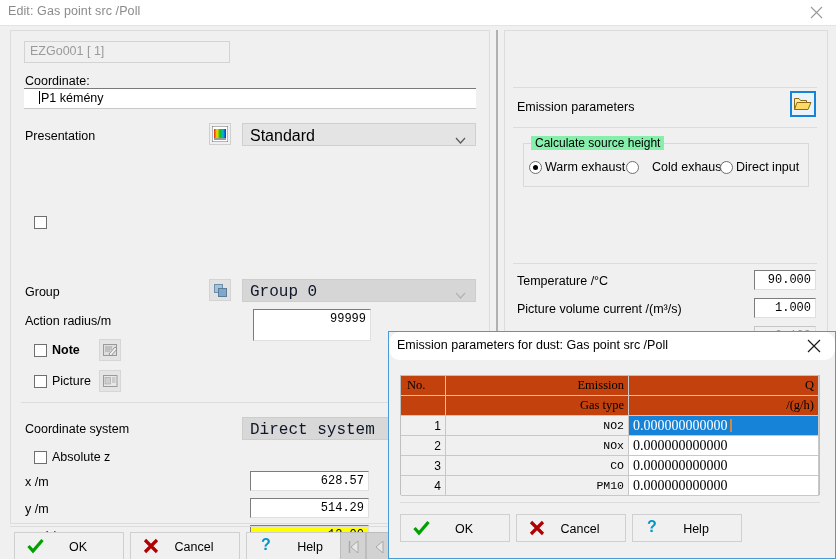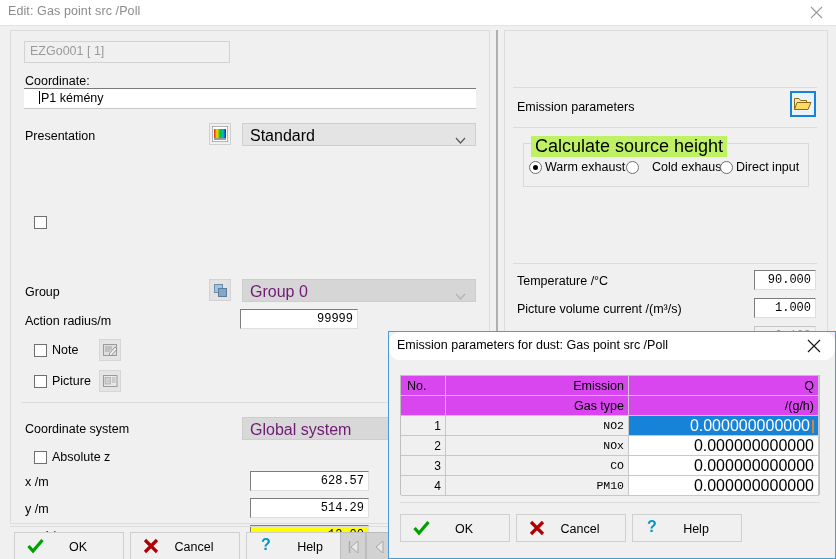--- a/index.html
+++ b/index.html
@@ -48,37 +48,37 @@
         border-top:1px solid #7c7c7c;border-left:1px solid #7c7c7c;
         border-right:1px solid #dfdfdf;border-bottom:1px solid #dfdfdf;
         font-family:"Liberation Mono",monospace;font-size:12px;
         text-align:right;padding:2px 4px 0 0;white-space:nowrap;overflow:hidden;}
   .numf.yellow{background:#ffff00;}
   .numf.dis{color:#9a9a9a;background:#f0f0f0;border-top:1px solid #c6c6c6;border-left:1px solid #c6c6c6;}
 
   
   .combo{position:absolute;box-sizing:border-box;background:#e4e4e4;border:1px solid #cfcfcf;
          font-size:16px;padding:3px 0 0 7px;white-space:nowrap;overflow:hidden;}
-  .combo.dis{color:#701a75;background:#d6d6d6;border:1px solid #cdcdcd;}
+  .combo.dis{color:#0f172a;background:#d6d6d6;border:1px solid #cdcdcd;font-family:Liberation Mono, monospace;}
   .combo .arr{position:absolute;right:9px;top:6px;}
 
   
   .iconbtn{position:absolute;box-sizing:border-box;background:#eeeeee;border:1px solid #d8d8d8;}
 
   
   .cbx{position:absolute;width:13px;height:13px;box-sizing:border-box;
        background:#ffffff;border:1px solid #6f6f6f;}
   
   .rdo{position:absolute;width:13px;height:13px;box-sizing:border-box;border-radius:50%;
        background:#ffffff;border:1px solid #6f6f6f;}
   .rdo .dot{position:absolute;left:3px;top:3px;width:5px;height:5px;border-radius:50%;background:#000;}
 
   
   .gbox{position:absolute;box-sizing:border-box;border:1px solid #d9d9d9;}
-  .gbox-title{position:absolute;background:#bef264;padding:0 4px;font-size:18px;}
+  .gbox-title{position:absolute;background:#86efac;padding:0 4px;font-size:12px;}
 
   .hline{position:absolute;height:1px;background:#dcdcdc;}
 
   
   .btn{position:absolute;box-sizing:border-box;background:#f0f0f0;border:1px solid #cfcfcf;
        font-size:12.5px;}
   .btn .bl{position:absolute;left:0;right:0;top:7px;text-align:center;padding-left:18px;}
   .btn .bi{position:absolute;left:12px;top:5px;}
   .navbtn{position:absolute;box-sizing:border-box;background:#d2d2d2;border:1px solid #bdbdbd;}
 
@@ -92,22 +92,22 @@
   #dlg-body{position:absolute;left:1px;top:28px;width:444px;height:198px;background:#f0f0f0;}
 
   
   #tbl{position:absolute;left:10px;top:15px;width:420px;height:120px;
        border:1px solid #bfbfbf;background:#ffffff;box-sizing:border-box;}
   #tbl table{border-collapse:collapse;width:100%;table-layout:fixed;}
   #tbl td{height:19px;font-size:12px;padding:0 4px;border-right:1px solid #c8c8c8;
           border-bottom:1px solid #c8c8c8;overflow:hidden;white-space:nowrap;}
   #tbl td.no{width:34px;text-align:right;background:#f0f0f0;font-family:"Liberation Sans",sans-serif;}
   #tbl td.nm{width:174px;text-align:right;background:#f0f0f0;font-family:"Liberation Mono",monospace;font-size:11.5px;}
-  #tbl td.val{text-align:right;font-family:Liberation Sans, sans-serif;font-size:16px;background:#ffffff;}
-  #tbl tr.head td{background:#d946ef;font-family:Liberation Sans, sans-serif;font-size:12.5px;}
+  #tbl td.val{text-align:left;font-family:Liberation Serif, serif;font-size:14px;background:#ffffff;}
+  #tbl tr.head td{background:#c2410c;font-family:Liberation Serif, serif;font-size:12.5px;}
   #tbl tr.head td.no{text-align:left;padding-left:6px;}
   #tbl tr.head td.nm{text-align:right;}
   #tbl tr.head td.val{text-align:right;}
   #tbl td.sel{background:#1683d8;color:#ffffff;}
   #tbl td.sel .cc{display:inline-block;width:2px;height:13px;background:#d4893a;vertical-align:-2px;margin-left:2px;}
   #dlg-sep{position:absolute;left:10px;top:142px;width:420px;height:1px;background:#dcdcdc;}
 </style>
 </head>
 <body>
 
@@ -174,24 +174,24 @@
       <div class="combo dis" style="left:231px;top:248px;width:234px;height:23px;">
         <span>Group 0</span>
         <span class="arr">
           <svg width="11" height="7" viewBox="0 0 11 7">
               <path d="M1 1 L5.5 6 L10 1" stroke="#b3b3b3" stroke-width="1.2" fill="none"></path>
             </svg>
         </span>
       </div>
 
       <div class="lbl" style="left:14px;top:283px;">Action radius/m</div>
-      <div class="numf" style="left:229px;top:278px;width:118px;height:20px;">99999</div>
+      <div class="numf" style="left:242px;top:278px;width:118px;height:32px;">99999</div>
 
       <div class="cbx" style="left:23px;top:313px;"></div>
-      <div class="lbl" style="left:41px;top:312px;">Note</div>
+      <div class="lbl" style="left:41px;top:312px;font-weight:bold;">Note</div>
       <div class="iconbtn" style="left:88px;top:308px;width:22px;height:22px;background:#e4e4e4;border:1px solid #d6d6d6;">
         <svg width="15" height="14" viewBox="0 0 15 14" style="position:absolute;left:3px;top:4px;">
           <rect x="0.5" y="0.5" width="13" height="11" fill="#dedede" stroke="#9a9a9a" stroke-width="1"></rect>
           <path d="M2 3 H9 M2 5 H9 M2 7 H7" stroke="#9a9a9a" stroke-width="0.9"></path>
           <path d="M6 10 L12 3 L14 5 L8 12 Z" fill="#eeeeee" stroke="#8c8c8c" stroke-width="0.9"></path>
         </svg>
       </div>
 
       <div class="cbx" style="left:23px;top:344px;"></div>
       <div class="lbl" style="left:41px;top:343px;">Picture</div>
@@ -200,21 +200,21 @@
           <rect x="0.5" y="0.5" width="13.5" height="11" fill="#e8e8e8" stroke="#9a9a9a" stroke-width="1"></rect>
           <rect x="2" y="2.5" width="5.5" height="6.5" fill="#cfcfcf" stroke="#a8a8a8" stroke-width="0.7"></rect>
           <path d="M9 3 H12.5 M9 5 H12.5 M9 7 H12.5" stroke="#a0a0a0" stroke-width="0.8"></path>
         </svg>
       </div>
 
       <div class="hline" style="left:10px;top:371px;width:458px;"></div>
 
       <div class="lbl" style="left:14px;top:391px;">Coordinate system</div>
       <div class="combo dis" style="left:231px;top:386px;width:234px;height:23px;background:#d8d8d8;">
-        <span>Global system</span>
+        <span>Direct system</span>
       </div>
 
       <div class="cbx" style="left:23px;top:420px;"></div>
       <div class="lbl" style="left:41px;top:419px;">Absolute z</div>
 
       <div class="lbl" style="left:14px;top:444px;">x /m</div>
       <div class="numf" style="left:239px;top:440px;width:119px;height:20px;">628.57</div>
 
       <div class="lbl" style="left:14px;top:471px;">y /m</div>
       <div class="numf" style="left:239px;top:467px;width:119px;height:20px;">514.29</div>

